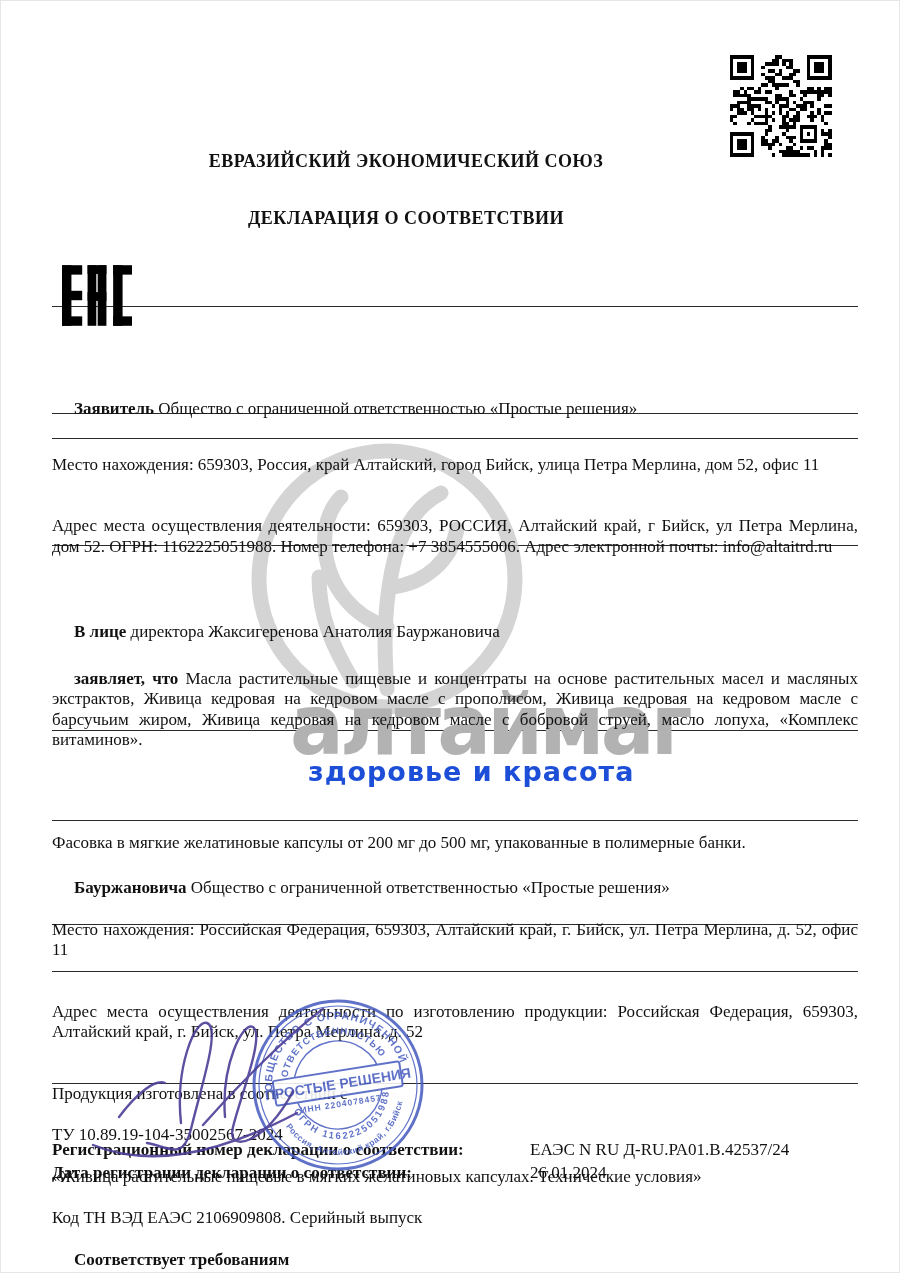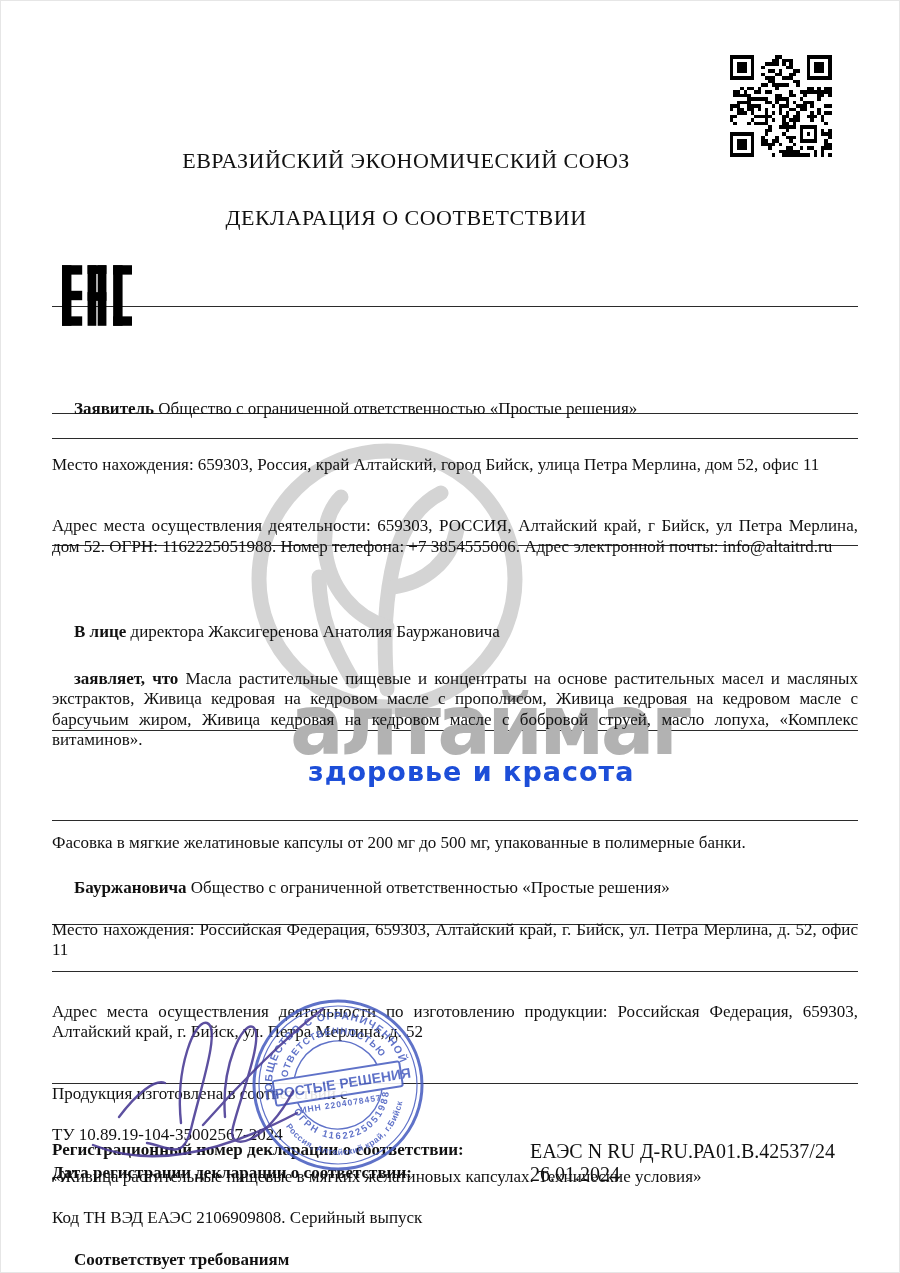--- a/index.html
+++ b/index.html
@@ -6,38 +6,38 @@
   .page{
     position:relative;width:900px;height:1273px;background:#ffffff;
     font-family:"Liberation Serif",serif;color:#111;overflow:hidden;
     box-shadow:inset 0 0 0 1px #e6e6e6;
   }
   .abs{position:absolute;}
   .txt{font-size:17px;line-height:20.5px;}
   .just{text-align:justify;}
   .b{font-weight:bold;margin-left:22px;}
   .rule{position:absolute;left:52px;width:806px;border-top:1.6px solid #2b2b2b;height:0;}
-  .title{position:absolute;left:0;width:812px;text-align:center;font-weight:normal;
-         font-size:22px;letter-spacing:.5px;line-height:28px;}
+  .title{position:absolute;left:0;width:812px;text-align:center;font-weight:bold;
+         font-size:18px;letter-spacing:.5px;line-height:28px;}
   
   .wm-brand{
     position:absolute;left:290px;top:683px;width:400px;
     font-family:"DejaVu Sans",sans-serif;font-weight:bold;
     font-size:84px;line-height:84px;letter-spacing:-4px;color:#b2b2b2;
     transform:scaleX(.95);transform-origin:left top;z-index:1;
   }
   .wm-tag{
     position:absolute;left:308px;top:756px;
     font-family:"DejaVu Sans",sans-serif;font-weight:bold;
     font-size:27px;letter-spacing:1px;color:#1d4ed8;z-index:1;
   }
   .layer-text{position:relative;z-index:2;}
   .z3{z-index:3;}
   .reg-label{position:absolute;left:52px;font-weight:bold;font-size:17px;}
-  .reg-value{position:absolute;left:530px;font-size:20px;}
+  .reg-value{position:absolute;left:530px;font-size:17px;}
 </style>
 </head>
 <body>
 
 <div class="page">
 
   
   <svg class="abs" style="left:245px;top:437px;z-index:1;opacity:.75" width="285" height="285" viewBox="0 0 285 285">
     <g fill="none" stroke="#c6c6c6" stroke-width="15" stroke-linecap="round">
       <circle cx="142" cy="142" r="128"></circle>

